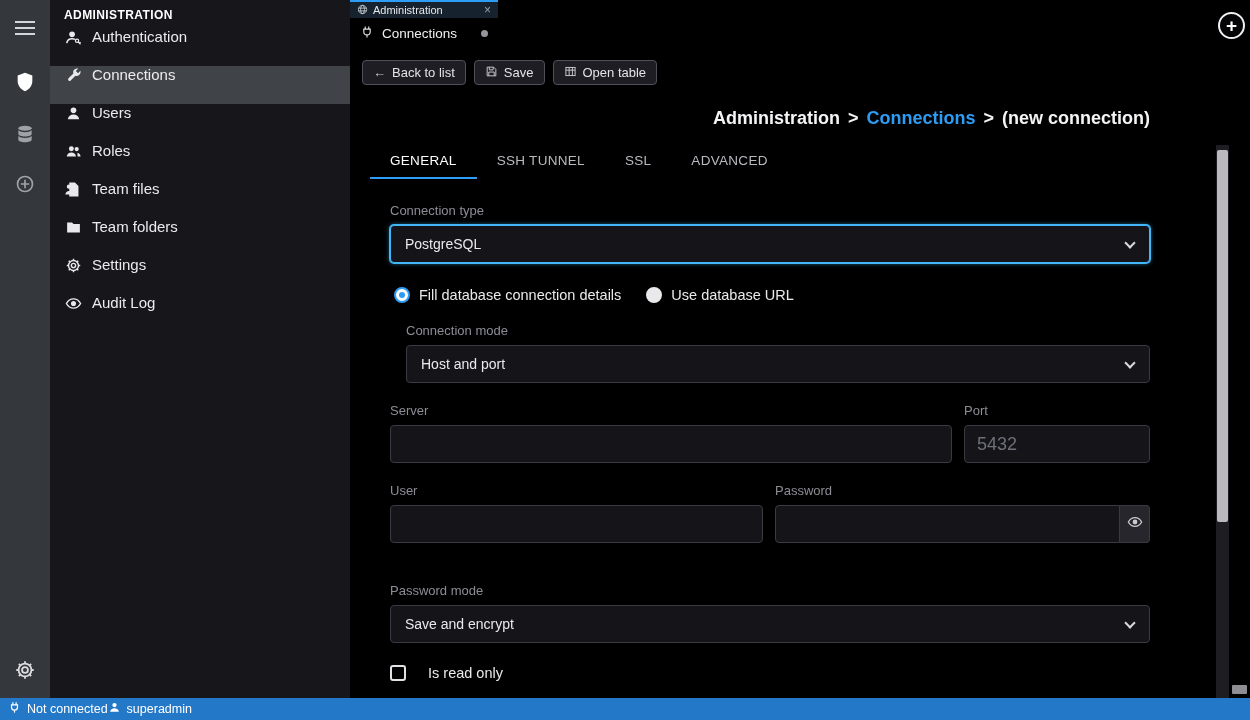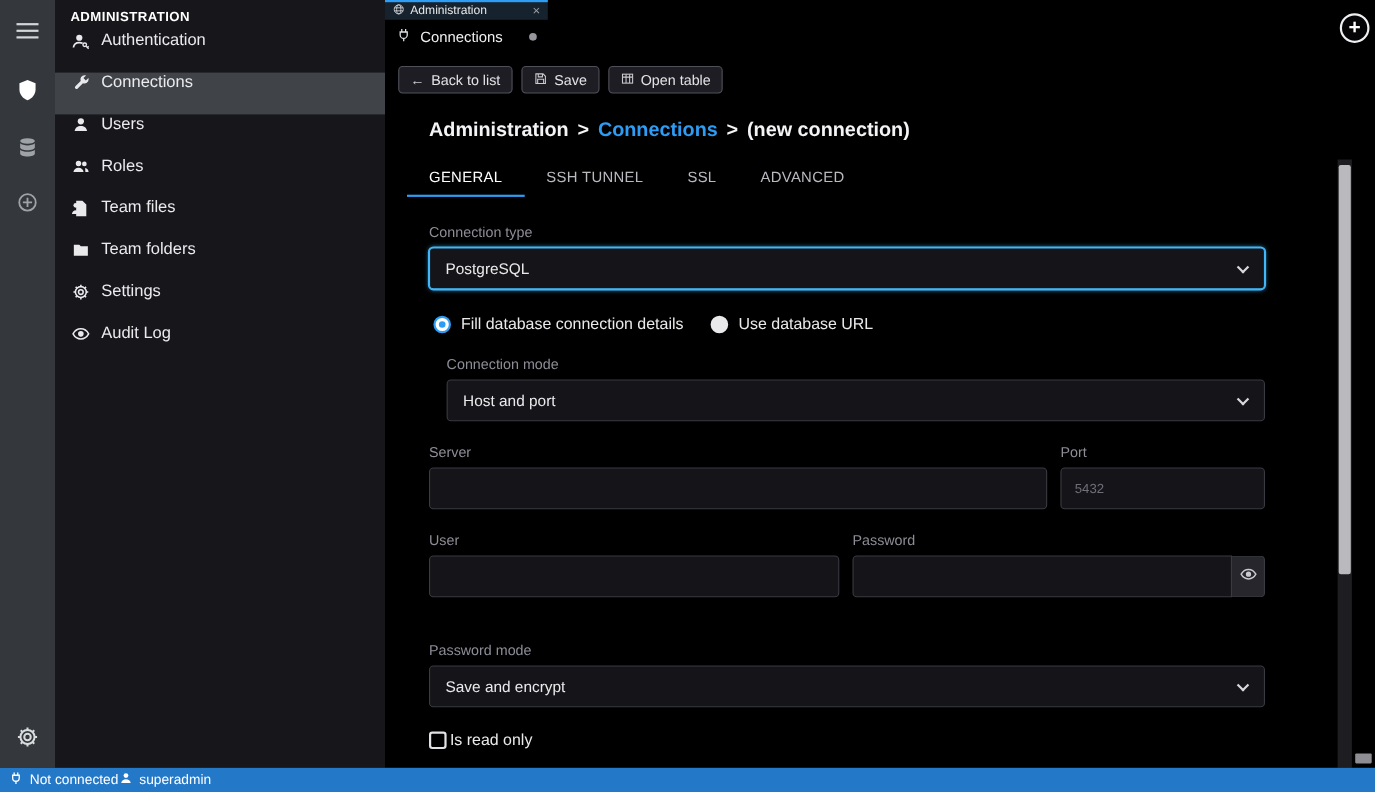--- a/index.html
+++ b/index.html
@@ -37,21 +37,21 @@
   .etab { display:flex; align-items:center; gap:8px; width:148px; height:30px; padding:0 10px; font-size:13.5px; color:#f0f0f2; cursor:pointer; }
   .etab svg { width:14px; height:14px; color:#dfe1e4; }
   .etab .dot { width:7px; height:7px; border-radius:50%; background:#96969c; margin-left:auto; }
 
   .toolbar { position:absolute; top:60px; left:12px; display:flex; gap:8px; }
   .tbtn { display:inline-flex; align-items:center; gap:6px; height:25px; padding:0 10px; background:#1d1d23; border:1px solid #50505a; border-radius:4px; color:#e3e3e6; font-size:13px; cursor:pointer; font-family:inherit; }
   .tbtn svg { width:13px; height:13px; color:#c9c9ce; }
   .tbtn .arrow { font-size:13px; color:#c9c9ce; line-height:1; }
 
   .content { position:absolute; top:96px; left:40px; width:760px; }
-  .breadcrumb { font-size:18px; font-weight:bold; color:#f4f4f6; margin-top:12px; }
+  .breadcrumb { font-size:18px; font-weight:bold; color:#f4f4f6; margin-top:12px;text-align:right; }
   .breadcrumb .sep { margin:0 8px; }
   .breadcrumb .link { color:#2d9cf5; cursor:pointer; }
 
   .form-tabs { display:flex; margin:24px 0 0 -20px; }
   .ftab { padding:0 20px 9px; font-size:13.5px; color:#b9b9c0; border-bottom:2px solid transparent; cursor:pointer; letter-spacing:.3px; }
   .ftab.active { color:#ffffff; border-bottom-color:#2e9df6; }
 
   .form { margin-top:24px; }
   .flabel { display:block; font-size:13px; color:#8d8d97; margin-bottom:7px; }
 
@@ -64,31 +64,31 @@
   .radio { width:16px; height:16px; border-radius:50%; background:#e9e9ec; border:2px solid #e9e9ec; position:relative; flex:0 0 16px; }
   .radio.checked { background:#ffffff; border-color:#2d9cf5; }
   .radio.checked::after { content:""; position:absolute; left:3px; top:3px; width:6px; height:6px; border-radius:50%; background:#2d9cf5; }
 
   .field-mode { margin-top:20px;margin-left:16px; }
   .row2 { display:flex; gap:12px; margin-top:20px; }
   .col { display:flex; flex-direction:column; }
   .col-server { width:565px; } .col-port { width:187px; }
   .col-user { width:375px; } .col-pwd { width:377px; }
 
-  .tinput { height:38px; width:100%; background:#141419; border:1px solid #3a3a42; border-radius:4px; color:#0ea5e9; padding:0 12px; font-size:12px; font-family:inherit; outline:none; }
+  .tinput { height:38px; width:100%; background:#141419; border:1px solid #3a3a42; border-radius:4px; color:#0ea5e9; padding:0 12px; font-size:18px; font-family:inherit; outline:none; }
   .tinput::placeholder { color:#6f6f79; }
 
   .pwd-wrap { display:flex; }
   .pwd-wrap .tinput { border-radius:4px 0 0 4px; flex:1; }
   .eye-btn { width:30px; height:38px; background:#26262c; border:1px solid #3a3a42; border-left:none; border-radius:0 4px 4px 0; display:flex; align-items:center; justify-content:center; color:#c9c9cf; cursor:pointer; }
   .eye-btn svg { width:16px; height:16px; }
 
   .field-pwmode { margin-top:40px; }
 
-  .check-row { display:flex; align-items:center; gap:3px; margin-top:22px; font-size:14.5px; color:#eaeaec; cursor:pointer;text-align:right; }
+  .check-row { display:flex; align-items:center; gap:22px; margin-top:22px; font-size:14.5px; color:#eaeaec; cursor:pointer;text-align:right; }
   .checkbox { width:16px; height:16px; border:2px solid #e2e2e6; border-radius:3px; background:transparent; flex:0 0 16px; }
 
   .vscroll { position:absolute; right:21px; top:145px; width:13px; height:553px; background:#1d1d22; }
   .vthumb { position:absolute; left:1px; top:5px; width:11px; height:372px; background:#b9b9be; border-radius:2px; cursor:pointer; }
   .hthumb { position:absolute; right:3px; bottom:4px; width:15px; height:9px; background:#8d8d93; border-radius:1px; cursor:pointer; }
 
   .plus-fab { position:absolute; top:12px; right:5px; width:27px; height:27px; border:2px solid #eef0f2; border-radius:50%; background:#050507; color:#fff; display:flex; align-items:center; justify-content:center; font-size:19px; font-weight:bold; line-height:1; cursor:pointer; }
 
   
   .statusbar { position:absolute; left:0; bottom:0; width:1250px; height:22px; background:#2478c8; display:flex; align-items:center; justify-content:flex-start; padding:0 8px; color:#ffffff; font-size:12.5px; }

